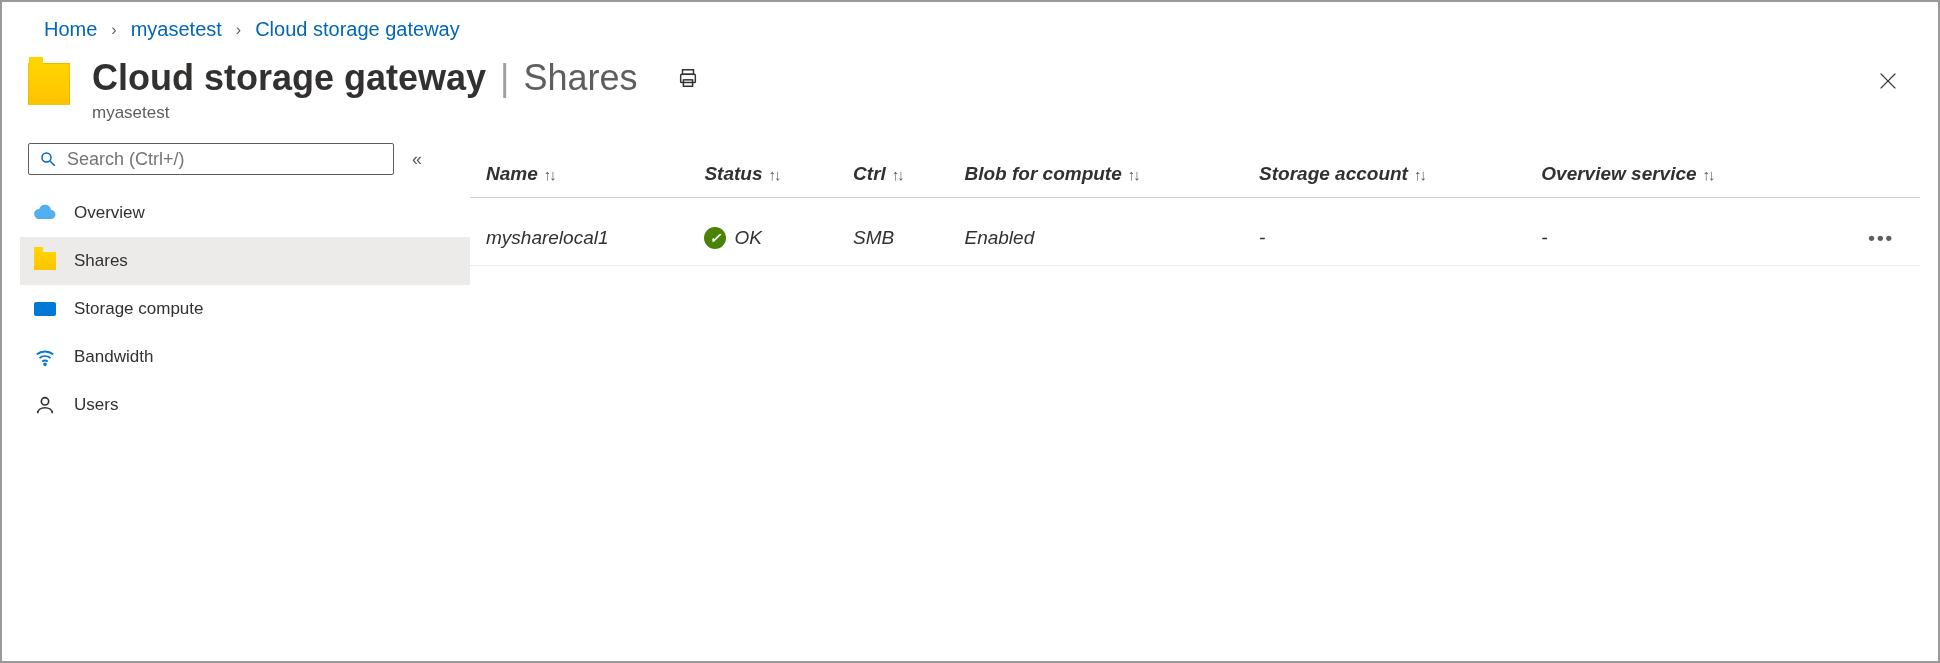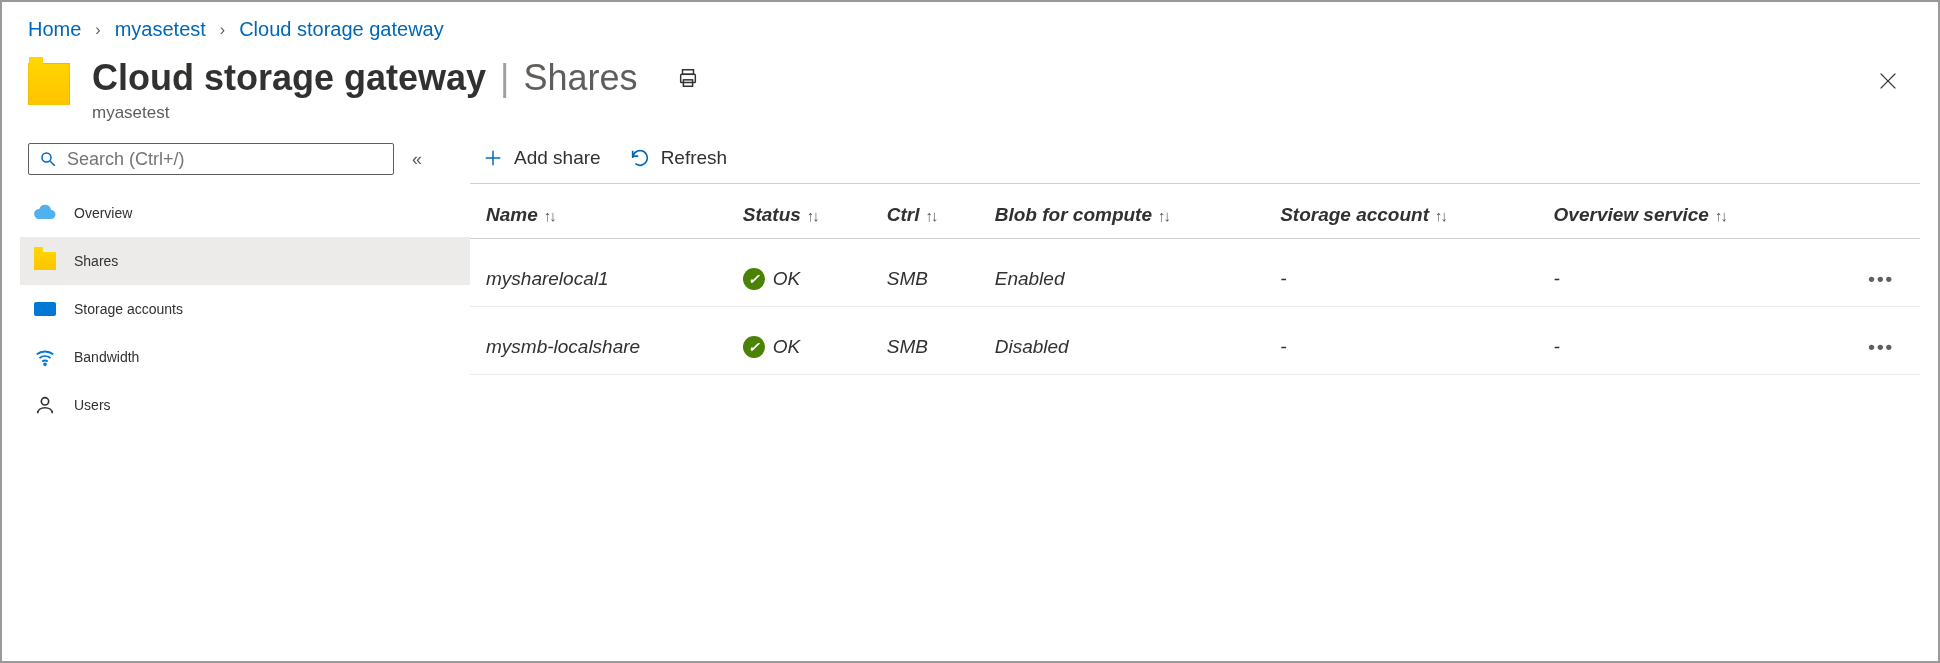--- a/index.html
+++ b/index.html
@@ -2,21 +2,21 @@
 <html><head>
 <meta charset="utf-8">
 <style>
   * { box-sizing: border-box; margin: 0; padding: 0; }
   html, body { width: 1940px; height: 663px; font-family: "Segoe UI", Arial, sans-serif; font-size: 18px; color: #323130; background:#fff; }
   body { border: 2px solid #999; }
 
   a { color: #0067b8; text-decoration: none; }
 
   
-  .breadcrumb { display:flex; align-items:center; gap:14px; padding:16px 26px 8px 26px; font-size:20px; }
+  .breadcrumb { display:flex; align-items:center; gap:14px; padding:16px 26px 8px 26px; font-size:20px;margin-left:16px; }
   .breadcrumb .sep { color:#605e5c; font-size:16px; }
 
   
   .header { display:flex; align-items:flex-start; padding:8px 26px 20px 26px; }
   .res-icon { width:42px; height:42px; background:linear-gradient(#ffd400,#ffc300); margin-top:6px; border:1px solid rgba(0,0,0,0.06); position:relative; }
   .res-icon::before { content:""; position:absolute; top:-7px; left:0; width:14px; height:7px; background:#ffd400; }
   .title-block { margin-left:22px; flex:1; }
   .title-row { display:flex; align-items:center; gap:14px; }
   .title-main { font-size:36px; font-weight:600; }
   .title-sep { font-size:36px; color:#a19f9d; font-weight:300; }
@@ -36,21 +36,21 @@
   .search-row { display:flex; align-items:center; gap:18px; padding:0 8px 14px 8px; }
   .search-box { flex:0 0 366px; height:32px; border:1px solid #605e5c; border-radius:2px; display:flex; align-items:center; padding:0 10px; background:#fff; }
   .search-box svg { width:18px; height:18px; color:#0067b8; margin-right:10px; flex:0 0 auto; }
   .search-box input { border:none; outline:none; font-size:18px; width:100%; color:#605e5c; background:transparent; }
   .collapse-btn { font-size:18px; color:#605e5c; cursor:pointer; }
 
   
   .side-item { display:flex; align-items:center; height:48px; padding:0 12px; cursor:pointer; }
   .side-item.active { background:#edebe9; }
   .side-item .icon { width:26px; height:26px; margin-right:16px; display:flex; align-items:center; justify-content:center; }
-  .side-item .label { font-size:14px; }
+  .side-item .label { font-size:17px; }
 
   
   .cmdbar { display:flex; align-items:center; gap:28px; padding:4px 0 14px 12px; border-bottom:1px solid #d2d0ce; }
   .cmd-btn { display:flex; align-items:center; gap:10px; cursor:pointer; font-size:19px; color:#323130; }
   .cmd-btn .ico { color:#0067b8; display:flex; }
   .cmd-btn .ico svg { width:22px; height:22px; }
 
   
   table.shares { width:100%; border-collapse:collapse; margin-top:6px;font-style:italic; }
   table.shares th { text-align:left; font-weight:600; font-size:19px; padding:14px 10px 12px 16px; border-bottom:1px solid #d2d0ce; white-space:nowrap; }
@@ -130,21 +130,21 @@
     <div class="side-item active">
       <span class="icon">
           <span class="ico-folder"></span>
         </span>
       <span class="label">Shares</span>
     </div>
     <div class="side-item">
       <span class="icon">
           <span class="ico-storage"></span>
         </span>
-      <span class="label">Storage accounts</span>
+      <span class="label">Storage compute</span>
     </div>
     <div class="side-item">
       <span class="icon ico-wifi">
         <svg width="22" height="22" viewBox="0 0 24 24" fill="none" stroke="#0078d4" stroke-width="2">
             <path d="M3 9a15 15 0 0 1 18 0"></path>
             <path d="M6 13a10 10 0 0 1 12 0"></path>
             <path d="M9 17a5 5 0 0 1 6 0"></path>
             <circle cx="12" cy="20" r="1" fill="#0078d4"></circle>
           </svg>
       </span>
@@ -155,42 +155,20 @@
         <svg width="22" height="22" viewBox="0 0 24 24" fill="none" stroke="#323130" stroke-width="1.8">
             <circle cx="12" cy="8" r="4"></circle>
             <path d="M4 21c0-4 4-6 8-6s8 2 8 6"></path>
           </svg>
       </span>
       <span class="label">Users</span>
     </div>
   </div>
 
   <div class="main">
-    <div class="cmdbar">
-      <div class="cmd-btn">
-        <span class="ico">
-          <svg viewBox="0 0 24 24" stroke="currentColor" stroke-width="1.6">
-              <line x1="12" y1="4" x2="12" y2="20"></line>
-              <line x1="4" y1="12" x2="20" y2="12"></line>
-            </svg>
-        </span>
-        <span>Add share</span>
-      </div>
-      <div class="cmd-btn">
-        <span class="ico">
-          <svg viewBox="0 0 24 24" fill="none" stroke="currentColor" stroke-width="1.8">
-              <path d="M4 12a8 8 0 1 1 3 6.2"></path>
-              <polyline points="4 4 4 12 12 12" fill="none" stroke="none"></polyline>
-              <polyline points="4 5 4 12 11 12" stroke="currentColor" fill="none" stroke-width="0"></polyline>
-              <path d="M4 4v6h6" stroke="currentColor" fill="none"></path>
-            </svg>
-        </span>
-        <span>Refresh</span>
-      </div>
-    </div>
 
     <table class="shares">
       <thead>
         <tr>
           <th><span>Name</span><span class="sort">↑↓</span></th>
           <th><span>Status</span><span class="sort">↑↓</span></th>
           <th><span>Ctrl</span><span class="sort">↑↓</span></th>
           <th><span>Blob for compute</span><span class="sort">↑↓</span></th>
           <th><span>Storage account</span><span class="sort">↑↓</span></th>
           <th><span>Overview service</span><span class="sort">↑↓</span></th>
@@ -203,29 +181,17 @@
             <td><span class="ok-pill">
                 <span class="dot">✓</span>
                 <span>OK</span>
               </span></td>
             <td>SMB</td>
             <td>Enabled</td>
             <td>-</td>
             <td>-</td>
             <td class="row-menu"><span class="dots">•••</span></td>
           </tr>
-          <tr>
-            <td>mysmb-localshare</td>
-            <td><span class="ok-pill">
-                <span class="dot">✓</span>
-                <span>OK</span>
-              </span></td>
-            <td>SMB</td>
-            <td>Disabled</td>
-            <td>-</td>
-            <td>-</td>
-            <td class="row-menu"><span class="dots">•••</span></td>
-          </tr>
         </tbody>
     </table>
   </div>
 
 </div>
 
 </body></html>

